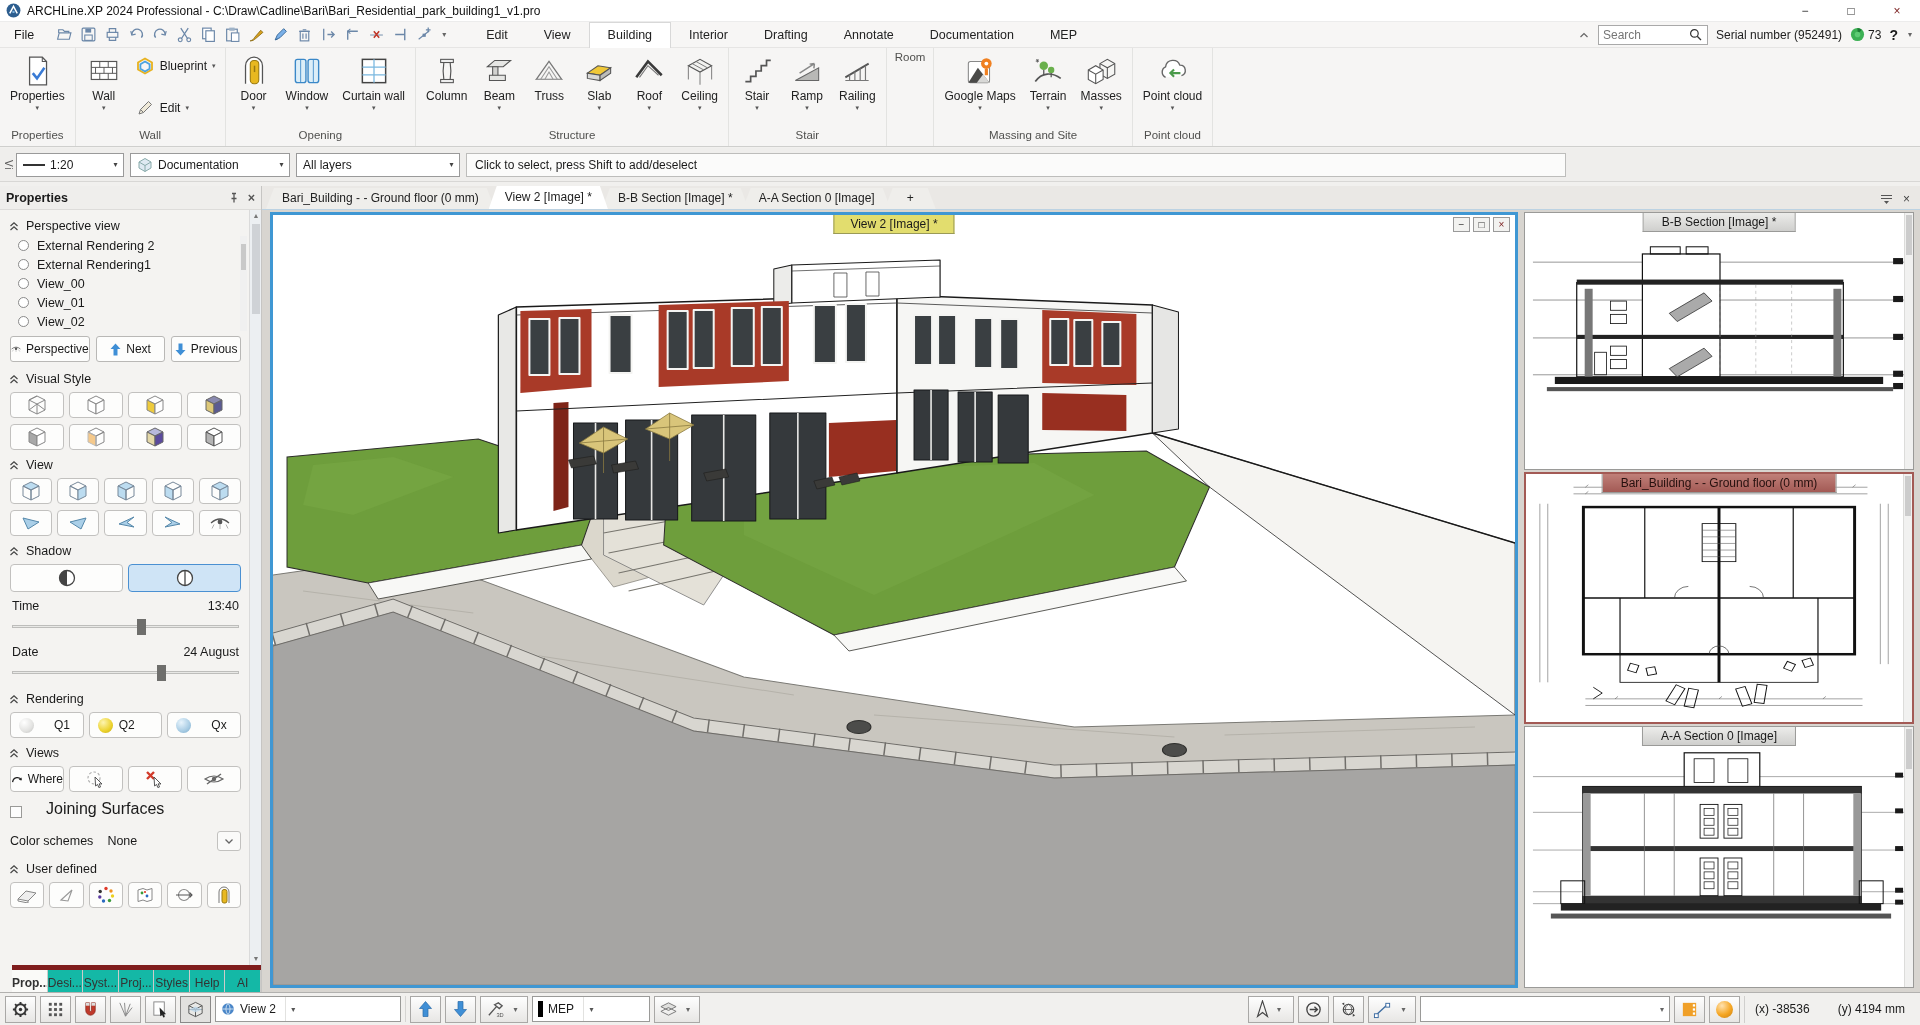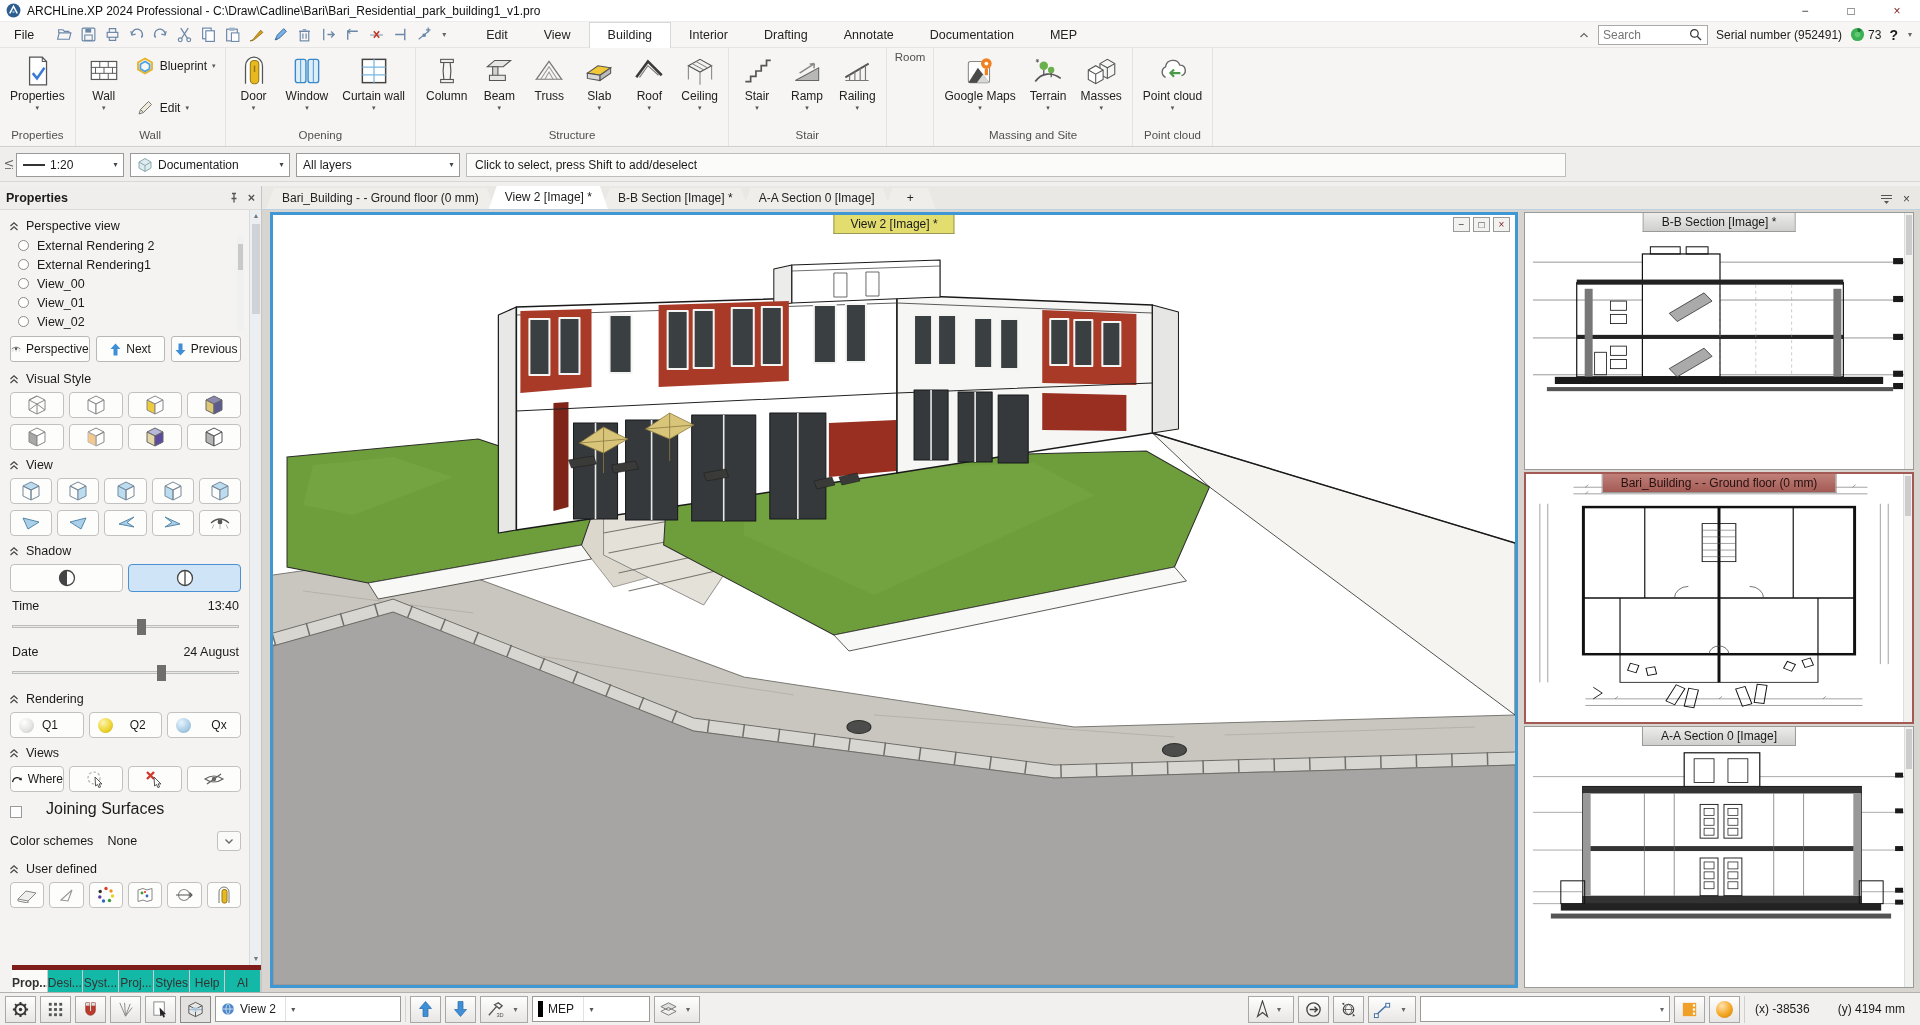--- a/index.html
+++ b/index.html
@@ -57,21 +57,21 @@
 .lp-h{height:24px;display:flex;align-items:center;padding:0 6px;font-weight:bold;font-size:12.5px;background:#efeeec;border-bottom:1px solid #dddcda}
 .lp-h .sp{flex:1}
 .lp-body{position:absolute;top:24px;left:0;right:12px;bottom:27px;overflow:hidden;padding:4px 2px 0 4px}
 .lp-scroll{position:absolute;top:24px;right:0;width:12px;bottom:27px;background:#eceff2;border-left:1px solid #dadada}
 .lp-scroll .thumb{position:absolute;top:14px;left:2px;width:8px;height:90px;background:#cfd2d6}
 .lp-scroll .ar{position:absolute;left:0;width:12px;height:12px;text-align:center;font-size:7px;color:#777;line-height:12px}
 .sec-h{display:flex;align-items:center;gap:6px;padding:5px 4px 3px 4px;font-size:12.5px}
 .chev2{width:12px;height:12px;flex:0 0 12px}
 .radio-row{display:flex;align-items:center;gap:8px;padding:2.5px 4px 2.5px 14px;font-size:12.5px}
 .radio{width:11px;height:11px;border:1px solid #8a8a8a;border-radius:50%;background:#fff}
-.plist{position:relative;border-right:4px solid #ef4444;margin-right:6px}
+.plist{position:relative;border-right:1px solid #ef4444;margin-right:6px}
 .plist .psb{position:absolute;right:-7px;top:0;bottom:0;width:7px;background:#f0f0f0}
 .plist .psb .pt{position:absolute;top:8px;left:1px;width:5px;height:26px;background:#c9c9c9}
 .btnrow{display:flex;gap:6px;padding:5px 6px}
 .pbtn{flex:1;height:26px;border:1px solid #b9b8b6;border-radius:3px;background:#fdfdfc;display:flex;align-items:center;justify-content:center;gap:5px;font-size:12px;overflow:hidden;white-space:nowrap}
 .icbtn{width:46px;height:26px;border:1px solid #c2c1bf;border-radius:4px;background:#fdfdfc;display:flex;align-items:center;justify-content:center}
 .icrow{display:flex;gap:5px;padding:3px 6px}
 .icbtn.sel{background:#cfe4f6;border-color:#4a90d2}
 .icbtn.wide{flex:1}
 .kv{display:flex;justify-content:space-between;padding:4px 8px;font-size:12.5px}
 .slider{position:relative;height:16px;margin:2px 8px 6px 8px}
@@ -724,25 +724,25 @@
           <div class="thumb" style="left:64%"></div>
         </div>
 
       <div class="sec-h">
         <svg class="chev2" viewBox="0 0 12 12">
             <path d="M2.5 6 L6 2.8 L9.5 6 M2.5 10 L6 6.8 L9.5 10" fill="none" stroke="#444" stroke-width="1.2"></path>
           </svg>
         <span>Rendering</span>
       </div>
       <div class="icrow">
-        <div class="icbtn wide" style="justify-content:flex-start;padding-left:8px;gap:8px">
+        <div class="icbtn wide" style="justify-content:flex-start;padding-left:8px;gap:20px">
             <span style="width:15px;height:15px;border-radius:50%;background:radial-gradient(circle at 35% 30%,#fff,#e2e2e0 60%,#bdbdbb)"></span>
             <span>Q1</span>
           </div>
-        <div class="icbtn wide" style="justify-content:flex-start;padding-left:8px;gap:17px">
+        <div class="icbtn wide" style="justify-content:flex-start;padding-left:8px;gap:6px">
             <span style="width:15px;height:15px;border-radius:50%;background:radial-gradient(circle at 35% 30%,#fdf4b0,#ecd22c 60%,#c0a818)"></span>
             <span>Q2</span>
           </div>
         <div class="icbtn wide" style="justify-content:flex-start;padding-left:8px;gap:20px">
             <span style="width:15px;height:15px;border-radius:50%;background:radial-gradient(circle at 35% 30%,#e8f4fc,#a8cce4 60%,#7aa8c8)"></span>
             <span>Qx</span>
           </div>
       </div>
 
       <div class="sec-h">

